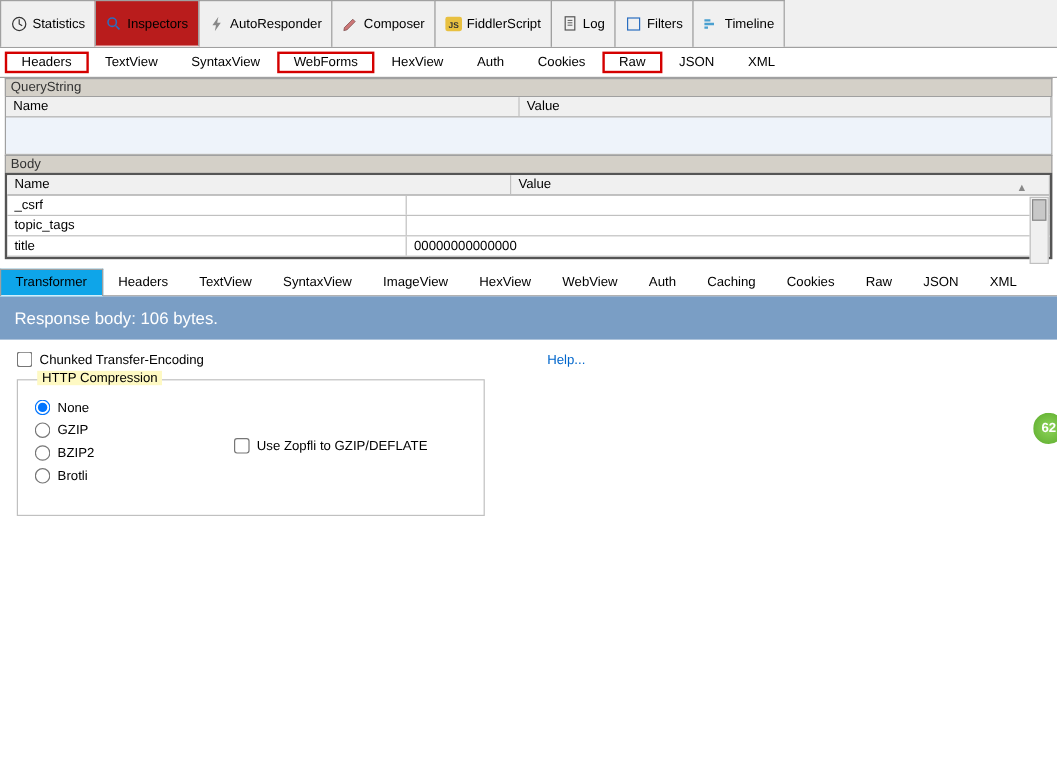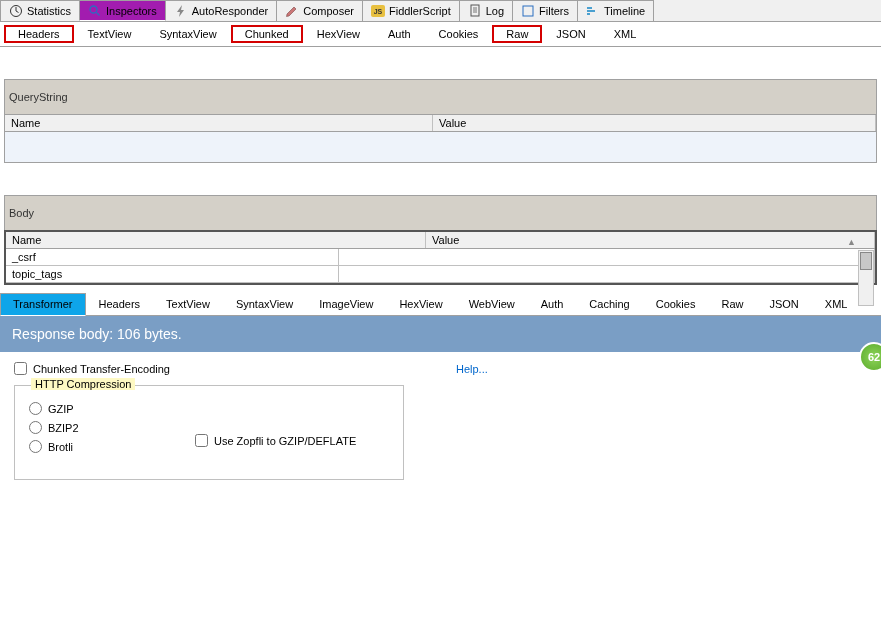--- a/index.html
+++ b/index.html
@@ -1,27 +1,27 @@
 <!DOCTYPE html>
 <html><head>
   <meta charset="utf-8">
   <style>
     * { box-sizing: border-box; margin: 0; padding: 0; }
     body { font-family: Tahoma, sans-serif; font-size: 11px; background: #fff; width: 881px; height: 639px; overflow: hidden; position: relative; }
     
-    .main-tabs { display: flex; border-bottom: 1px solid #a0a0a0; background: #f0f0f0; height: 22px; }
+    .main-tabs { display: flex; border-bottom: 1px solid #a0a0a0; background: #f0f0f0; height: 40px; }
     .main-tab { display: flex; align-items: center; padding: 2px 8px; border: 1px solid #a0a0a0; border-bottom: none; margin-right: -1px; background: #f0f0f0; cursor: pointer; gap: 4px; white-space: nowrap; }
-    .main-tab.active { background: #a21caf; border-bottom: 1px solid #fff; position: relative; z-index: 1; }
+    .main-tab.active { background: #b91c1c; border-bottom: 1px solid #fff; position: relative; z-index: 1; }
     .tab-icon { width: 14px; height: 14px; display: inline-flex; align-items: center; justify-content: center; }
     
     .sub-tabs { display: flex; background: #fff; padding: 3px 4px; gap: 0; border-bottom: 1px solid #a0a0a0; }
     .sub-tab { padding: 3px 14px; cursor: pointer; position: relative; }
     .sub-tab.highlighted { border: 2px solid #d40000; padding: 1px 12px; }
     
-    .section-label { background: #d4d0c8; color: #333; padding: 11px 4px; font-size: 11px; border: 1px solid #a0a0a0; border-bottom: none; margin-top: 32px; }
+    .section-label { background: #d4d0c8; color: #333; padding: 1px 4px; font-size: 11px; border: 1px solid #a0a0a0; border-bottom: none; }
     
     .grid-container { border: 1px solid #a0a0a0; }
     .grid-header { display: flex; background: #f0f0f0; border-bottom: 1px solid #a0a0a0; }
     .grid-header-cell { padding: 2px 6px; border-right: 1px solid #c0c0c0; }
     .grid-header-cell.name { width: 428px; }
     .grid-header-cell.value { flex: 1; }
     
     .query-body { height: 30px; background: #eef3fa; }
     
     .body-grid { position: relative; }
@@ -131,21 +131,21 @@
         </svg>
       </span>
     <span>Timeline</span>
   </div>
 </div>
 
 <div class="sub-tabs">
   <div class="sub-tab highlighted">Headers</div>
   <div class="sub-tab">TextView</div>
   <div class="sub-tab">SyntaxView</div>
-  <div class="sub-tab highlighted">Chunked</div>
+  <div class="sub-tab highlighted">WebForms</div>
   <div class="sub-tab">HexView</div>
   <div class="sub-tab">Auth</div>
   <div class="sub-tab">Cookies</div>
   <div class="sub-tab highlighted">Raw</div>
   <div class="sub-tab">JSON</div>
   <div class="sub-tab">XML</div>
 </div>
 
 <div class="top-grids">
   <div class="section-label">QueryString</div>
@@ -168,20 +168,24 @@
         <span class="sort-arrow">▲</span>
       </div>
     </div>
     <div class="body-row">
       <div class="body-cell name">_csrf</div>
       <div class="body-cell value"></div>
     </div>
     <div class="body-row">
       <div class="body-cell name">topic_tags</div>
       <div class="body-cell value"></div>
+    </div>
+    <div class="body-row">
+      <div class="body-cell name">title</div>
+      <div class="body-cell value">00000000000000</div>
     </div>
     <div class="scrollbar">
       <div class="scroll-thumb"></div>
     </div>
   </div>
 </div>
 
 <div class="response-tabs">
   <div class="response-tab active">Transformer</div>
   <div class="response-tab">Headers</div>
@@ -202,20 +206,24 @@
 
 <div class="transformer-panel">
   <div class="checkbox-row">
     <input type="checkbox" style="">
     <span>Chunked Transfer-Encoding</span>
     <span class="help-link">Help...</span>
   </div>
   <div class="compression-group">
     <div class="compression-legend">HTTP Compression</div>
     <div class="radio-row">
+      <input type="radio" name="comp" checked="" style="">
+      <span>None</span>
+    </div>
+    <div class="radio-row">
       <input type="radio" name="comp" style="">
       <span>GZIP</span>
     </div>
     <div class="radio-row">
       <input type="radio" name="comp" style="">
       <span>BZIP2</span>
     </div>
     <div class="radio-row">
       <input type="radio" name="comp" style="">
       <span>Brotli</span>

